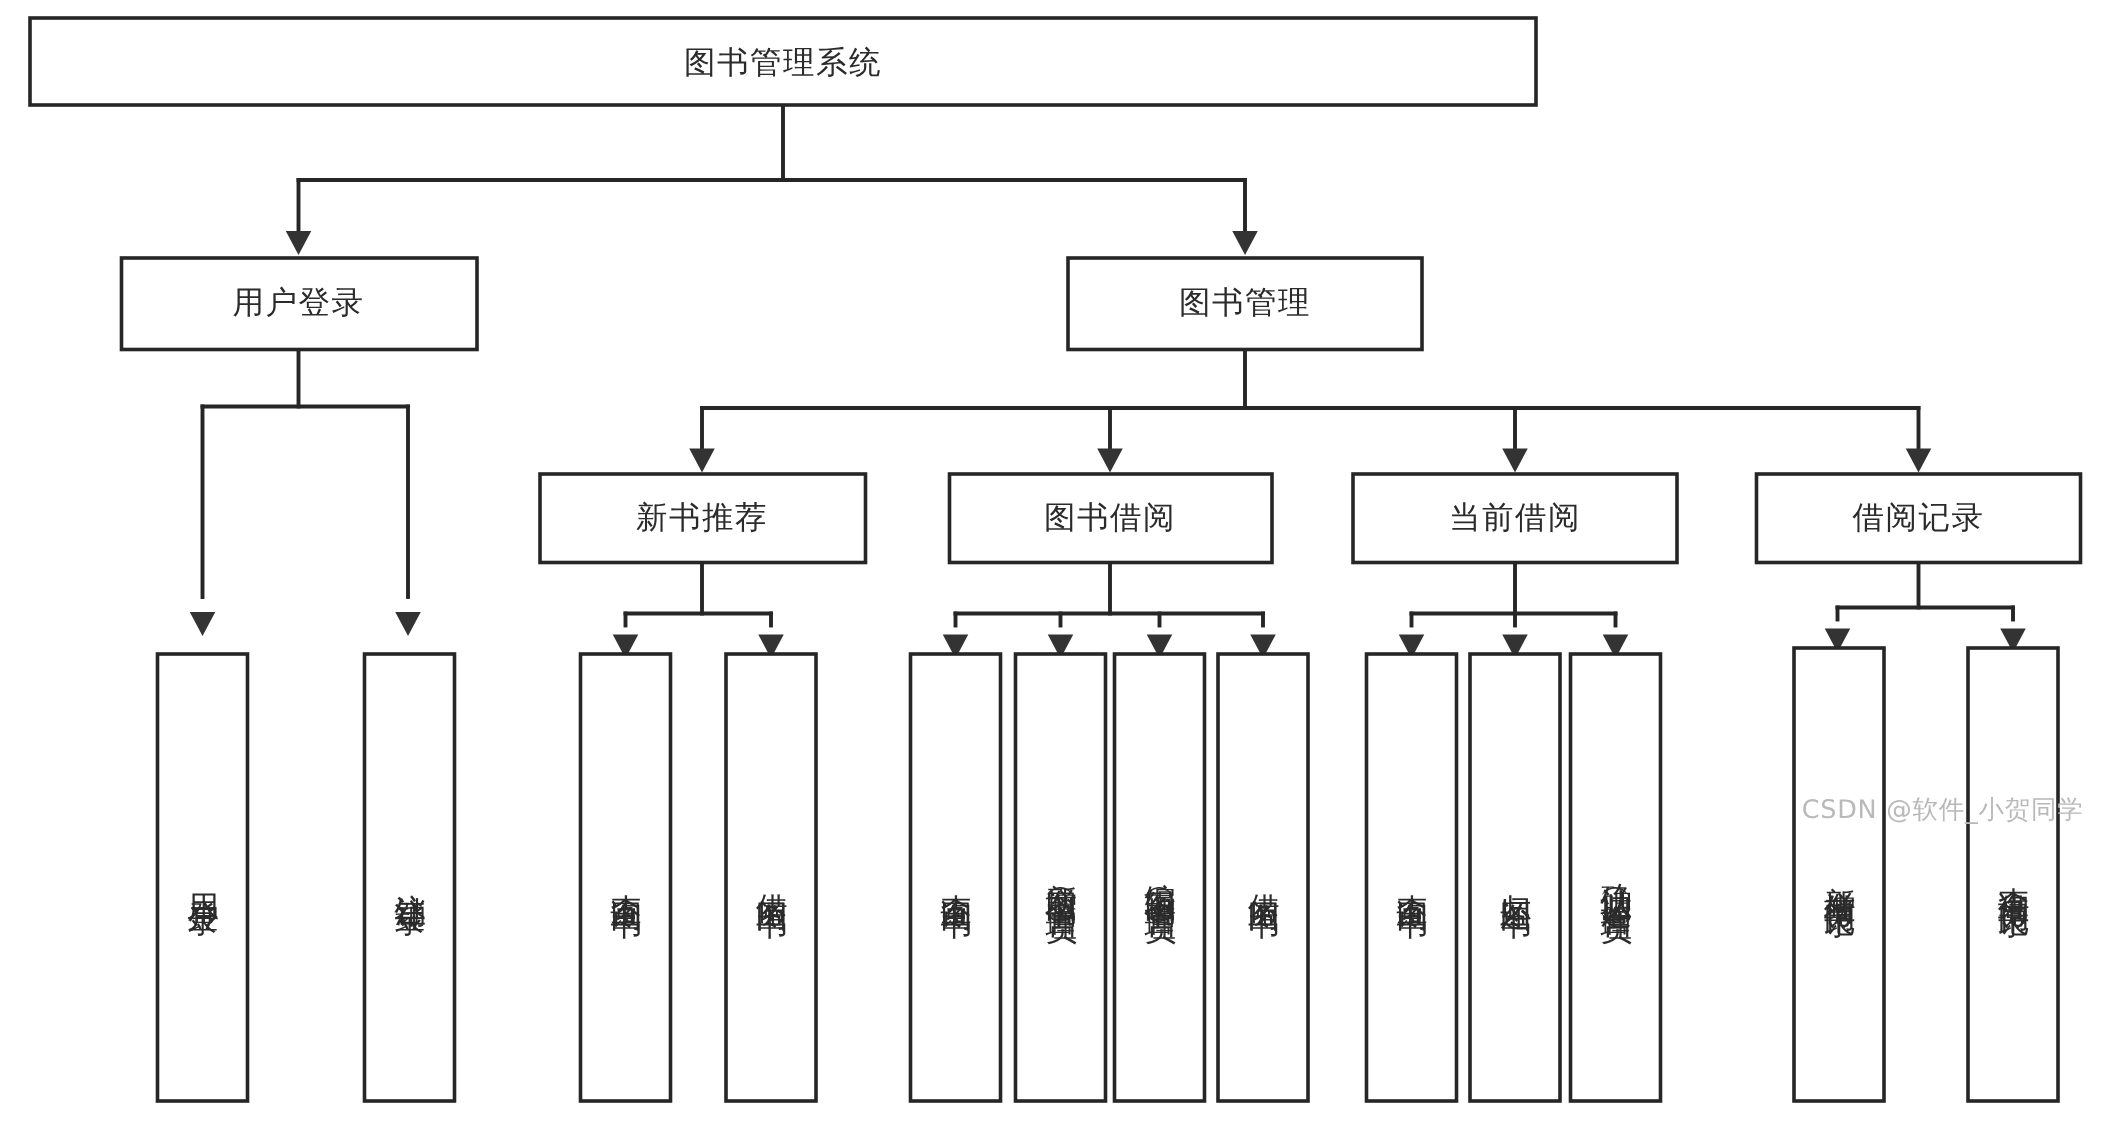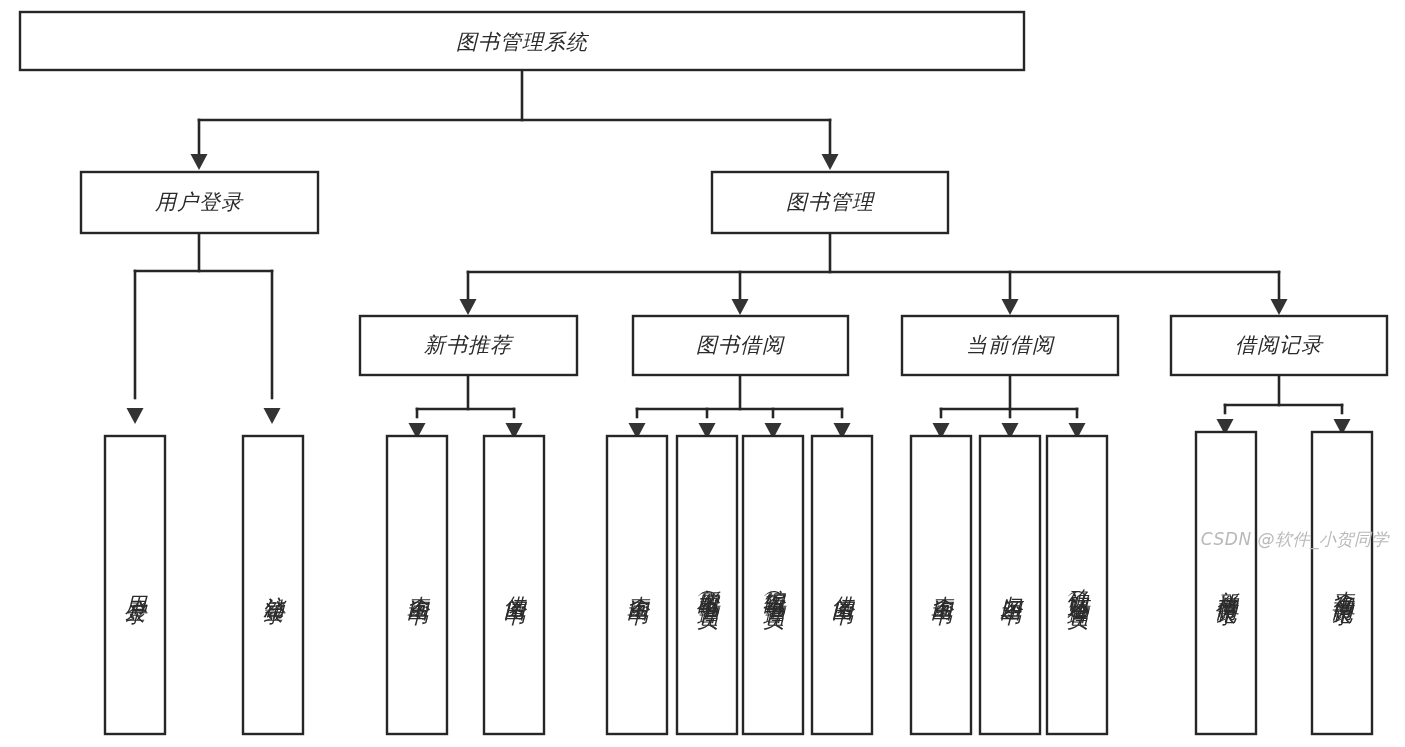--- a/index.html
+++ b/index.html
@@ -11,21 +11,20 @@
     width: 1405px;
     height: 747px;
     font-family: "DejaVu Sans", "Liberation Sans", sans-serif;
     overflow: hidden;
     position: relative;
   }
   #diagram-root {
     position: relative;
     width: 1405px;
     height: 555px;
-    font-style: italic;
   }
   svg.diagram {
     position: absolute;
     top: 0;
     left: 0;
     width: 1405px;
     height: 747px;
   }
   .node-box {
     fill: #ffffff;

